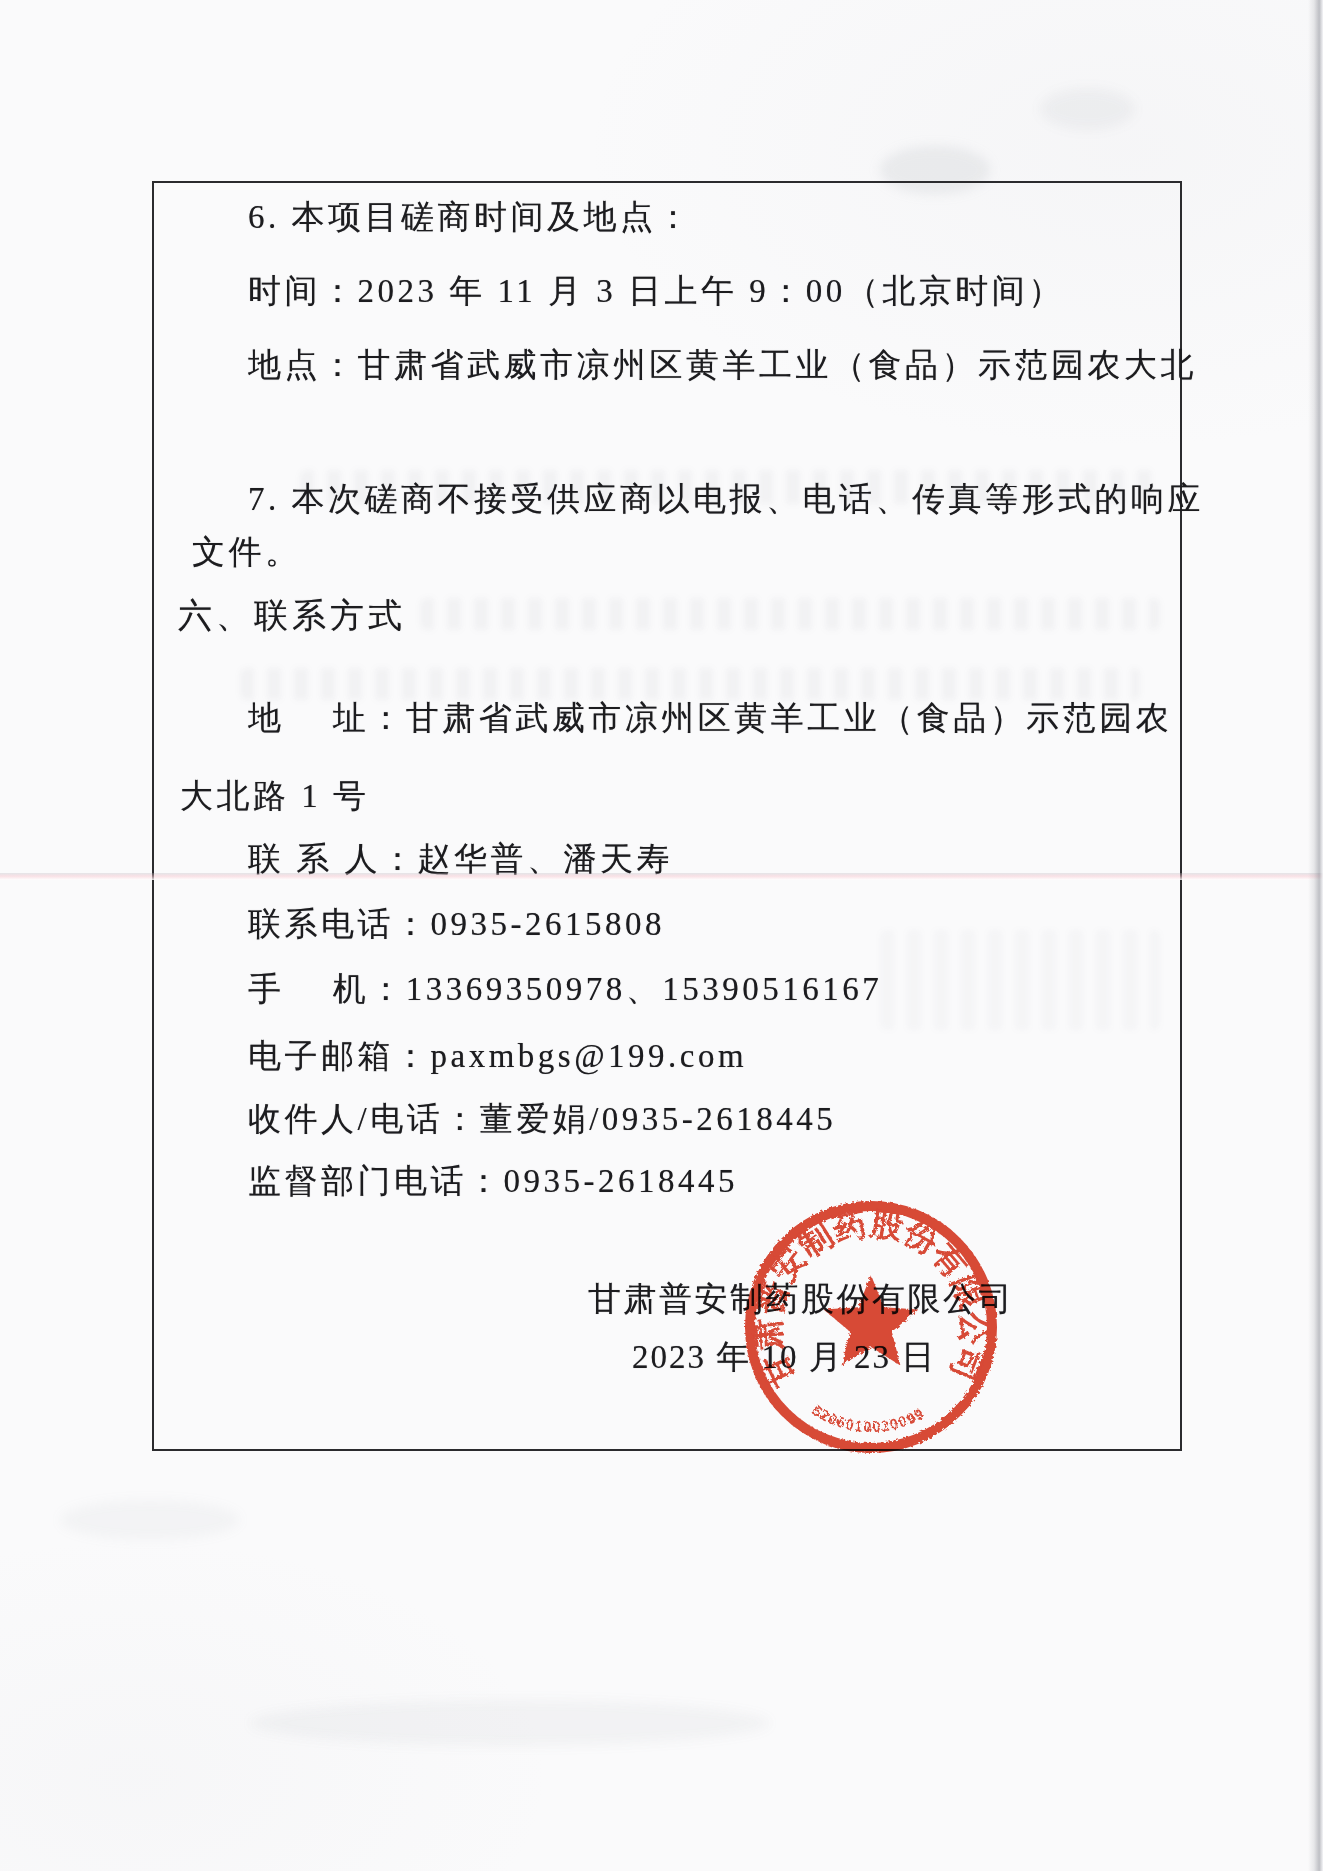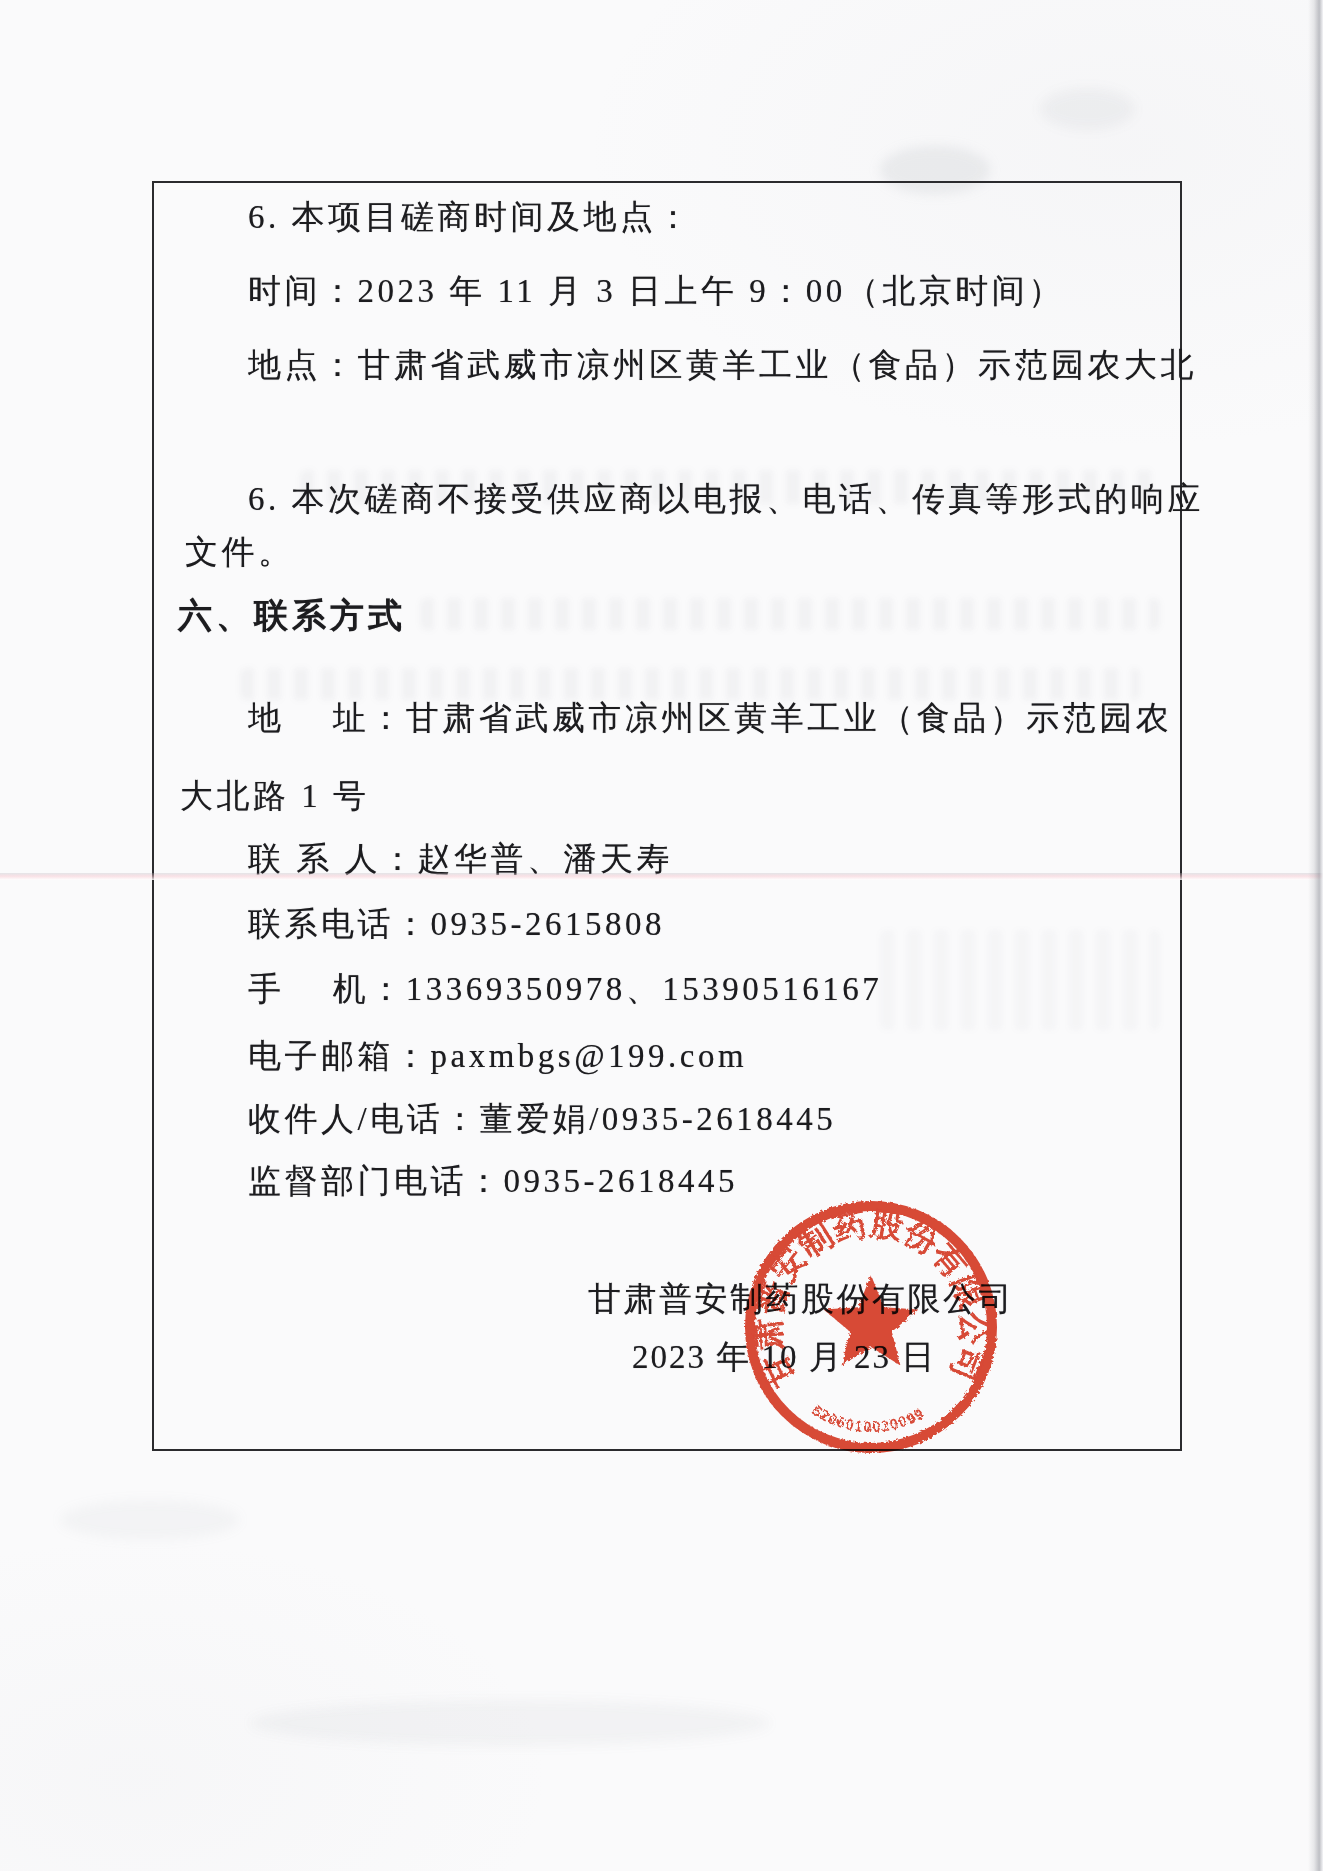--- a/index.html
+++ b/index.html
@@ -21,22 +21,22 @@
   .line{
     position:absolute;z-index:2;font-size:33px;letter-spacing:3.5px;
     color:#1c1c1f;white-space:pre;line-height:1.15;
     text-shadow:0 0 0.7px rgba(25,25,30,0.55);
   }
   .p0{left:248px;top:199px}
   .p1{left:248px;top:273px}
   .p2{left:248px;top:347px}
   .p3{left:180px;top:418px}
   .p4{left:248px;top:481px}
-  .p5{left:185px;top:534px}
-  .heading{left:178px;top:596px;font-weight:700;font-size:34px;letter-spacing:4px}
+  .p5{left:192px;top:534px}
+  .heading{left:178px;top:596px;font-weight:400;font-size:34px;letter-spacing:4px}
   .c0{left:248px;top:651px}
   .c1{left:248px;top:700px}
   .c2{left:180px;top:778px}
   .c3{left:248px;top:841px}
   .c4{left:248px;top:906px}
   .c5{left:248px;top:971px}
   .c6{left:248px;top:1038px}
   .c7{left:248px;top:1101px}
   .c8{left:248px;top:1163px}
   .sig-company{left:588px;top:1281px;letter-spacing:2.5px}
@@ -81,21 +81,21 @@
   <div class="smudge s1"></div>
   <div class="smudge s2"></div>
   <div class="smudge s3"></div>
   <div class="smudge s4"></div>
 
   <div class="content-box"></div>
 
   <div class="line p0">6. 本项目磋商时间及地点：</div>
   <div class="line p1">时间：2023 年 11 月 3 日上午 9：00（北京时间）</div>
   <div class="line p2">地点：甘肃省武威市凉州区黄羊工业（食品）示范园农大北</div>
-  <div class="line p4">6. 本次磋商不接受供应商以电报、电话、传真等形式的响应</div>
+  <div class="line p4">7. 本次磋商不接受供应商以电报、电话、传真等形式的响应</div>
   <div class="line p5">文件。</div>
 
   <div class="line heading">六、联系方式</div>
 
   <div class="line c1">地　 址：甘肃省武威市凉州区黄羊工业（食品）示范园农</div>
   <div class="line c2">大北路 1 号</div>
   <div class="line c3">联 系 人：赵华普、潘天寿</div>
   <div class="line c4">联系电话：0935-2615808</div>
   <div class="line c5">手　 机：13369350978、15390516167</div>
   <div class="line c6">电子邮箱：paxmbgs@199.com</div>

